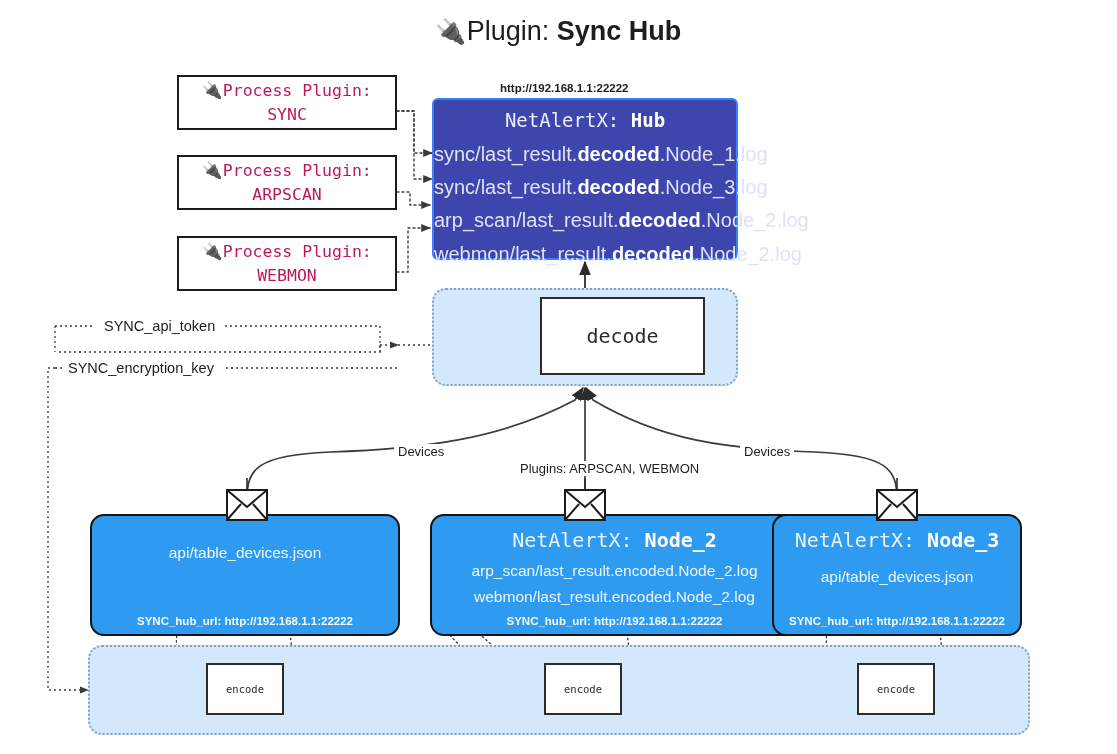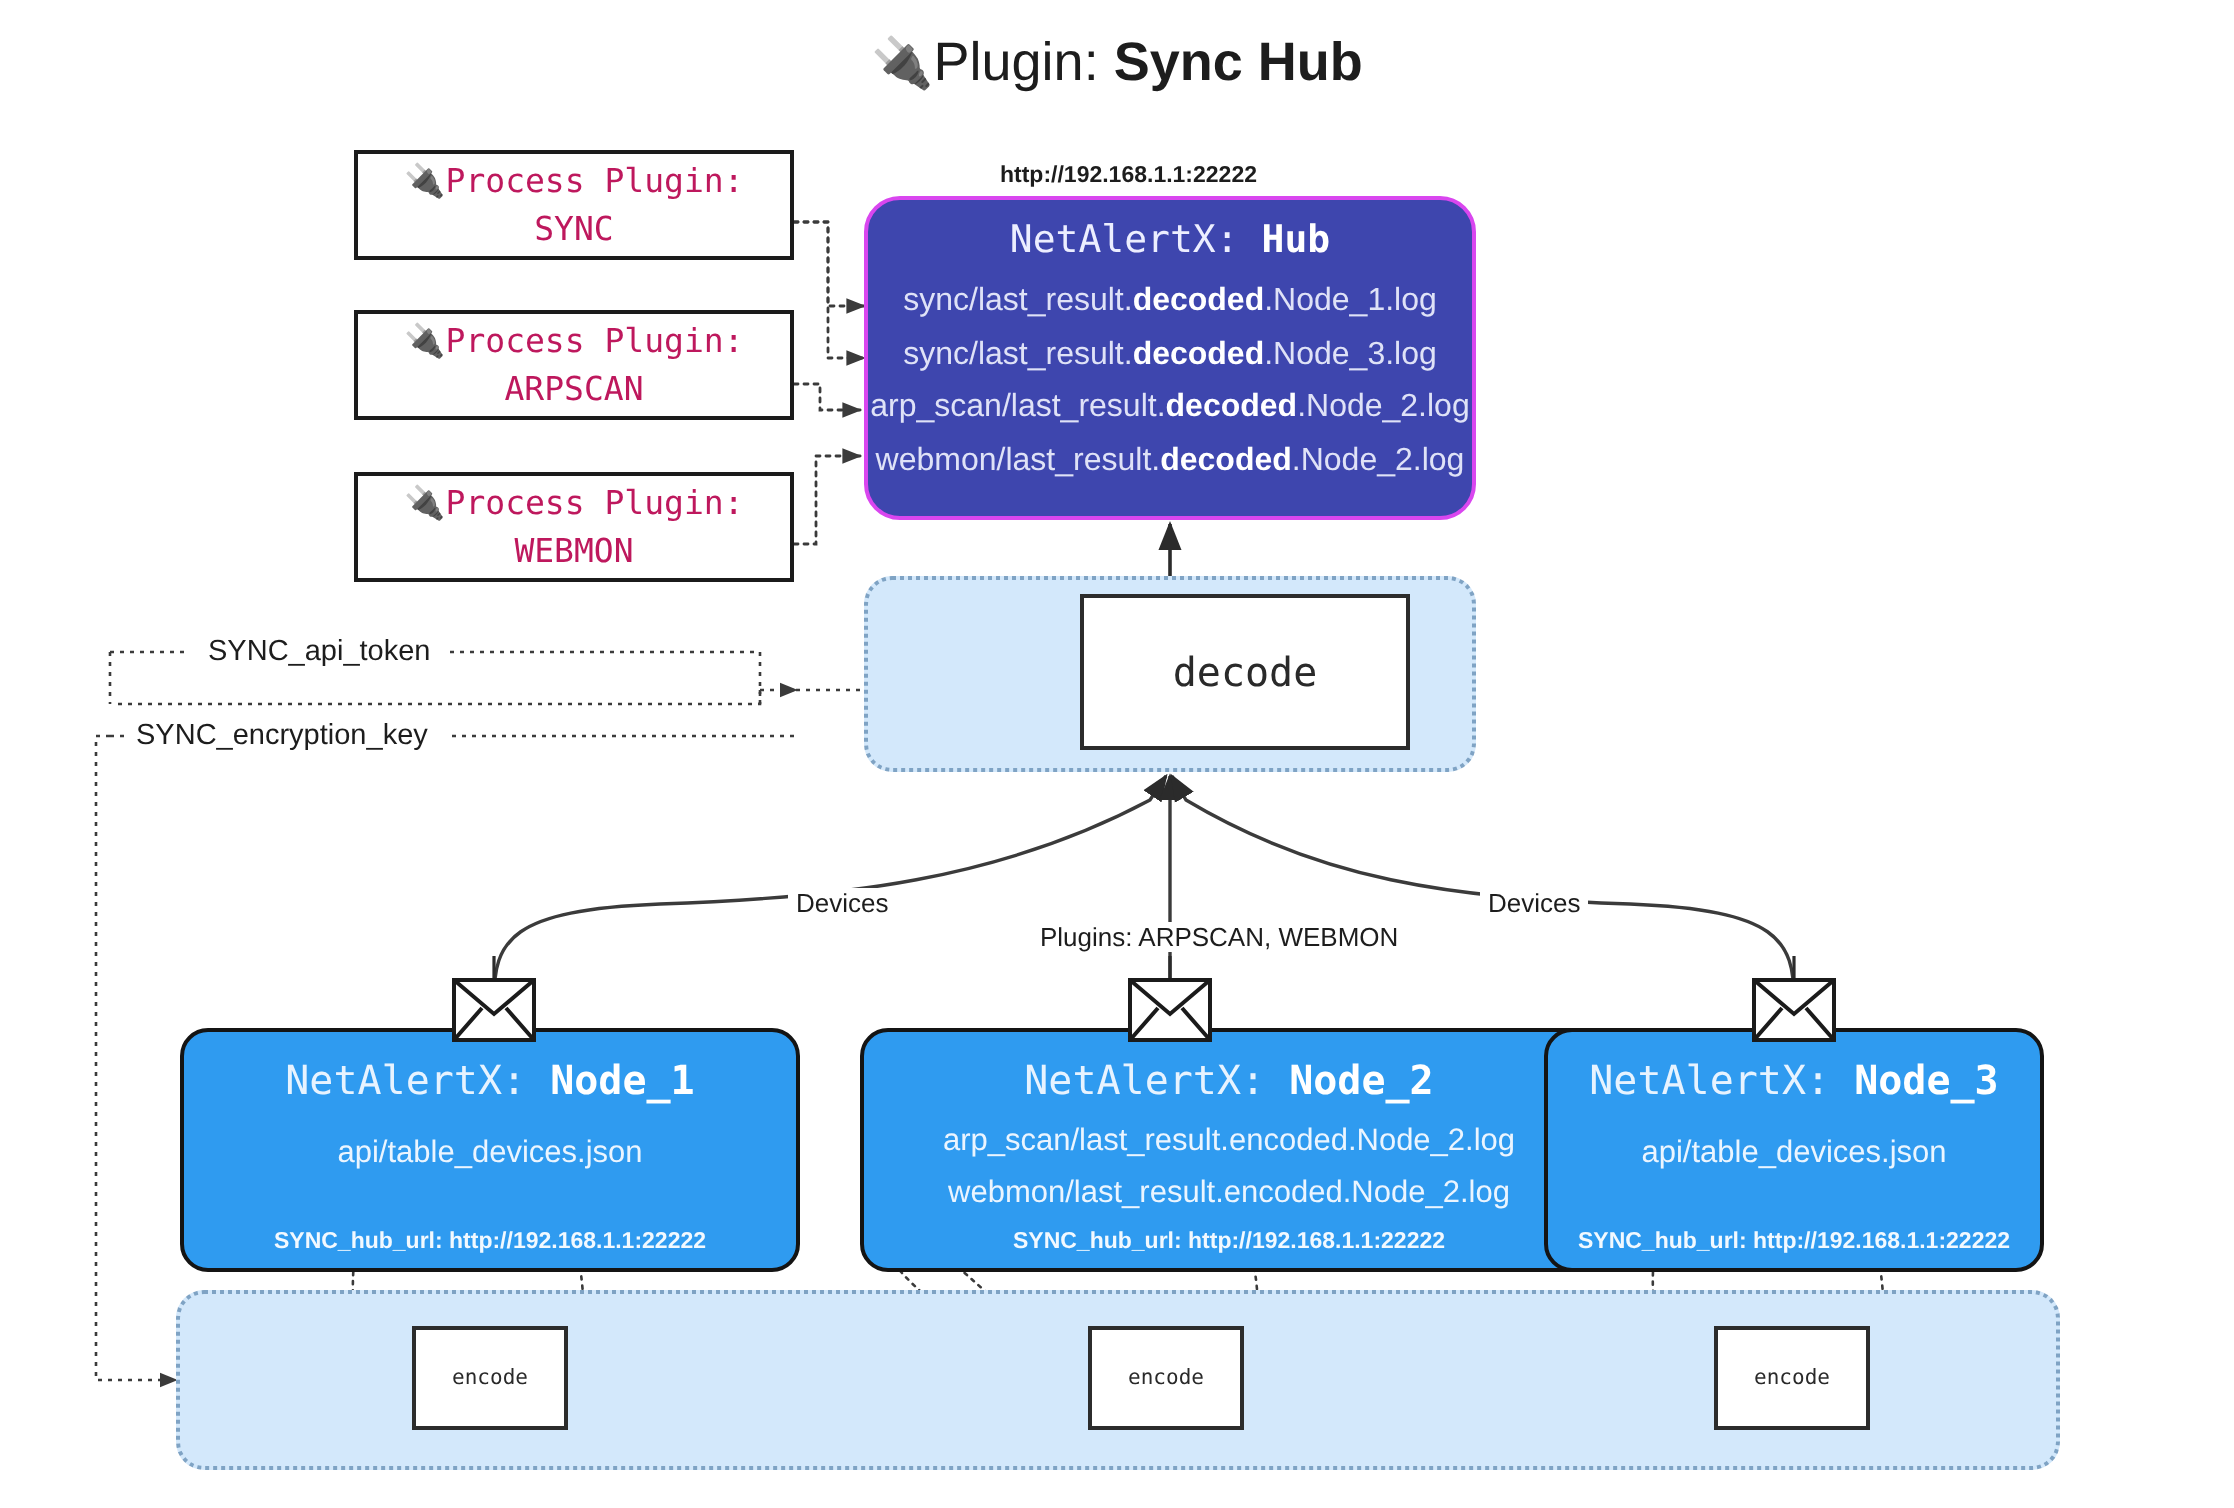--- a/index.html
+++ b/index.html
@@ -41,34 +41,34 @@
     color: #be185d;
     display: flex; flex-direction: column;
     align-items: center; justify-content: center;
     line-height: 1.45;
     text-align: center;
   }
   .procbox .l1 { display:block; }
   .procbox .l2 { display:block; }
   #hub {
     background: #3E46AE;
-    border: 2px solid #d946ef;
-    border-radius: 18px;
+    border: 2px solid #3b82f6;
+    border-radius: 6px;
     color: #ffffff;
     padding-top: 9px;
   }
   #hub .hub-title {
     font-family: "DejaVu Sans Mono", "Liberation Mono", monospace;
     font-size: 19px; text-align: center; letter-spacing: 0px;
     color: #eceeff;
     margin-bottom: 7px;
   }
   #hub .hub-title b { color:#ffffff; }
   #hub .logline {
-    font-size: 16px;
+    font-size: 20px;
     color: #dfe2f7;
     text-align: center;
     line-height: 1.66;
     white-space: nowrap;
   }
   #hub .logline b { color: #ffffff; font-weight: bold; }
 
   
   .bluebox {
     background: #D3E8FB;
@@ -274,23 +274,20 @@
   </div>
   <div class="envelope" style="left:876px; top:489px;">
     <svg width="42" height="32" viewBox="0 0 42 32">
       <rect x="1" y="1" width="40" height="30" fill="#fff" stroke="#1b1b1b" stroke-width="2"></rect>
       <path d="M1,1 L21,18 L41,1" fill="none" stroke="#1b1b1b" stroke-width="2"></path>
       <path d="M1,31 L15,15 M41,31 L27,15" fill="none" stroke="#1b1b1b" stroke-width="2"></path>
     </svg>
   </div>
 
   <div class="node nodecard" style="left:90px; top:514px; width:310px; height:122px;">
-    <div class="n-title">
-      <span>NetAlertX: </span><b>Node_1</b>
-    </div>
     <div class="n-line" style="margin-top:12px;">api/table_devices.json</div>
     <div class="n-foot">SYNC_hub_url: http://192.168.1.1:22222</div>
   </div>
 
   <div class="node nodecard" style="left:430px; top:514px; width:369px; height:122px;">
     <div class="n-title">
       <span>NetAlertX: </span><b>Node_2</b>
     </div>
     <div class="n-line" style="margin-top:6px;">arp_scan/last_result.encoded.Node_2.log</div>
     <div class="n-line">webmon/last_result.encoded.Node_2.log</div>

